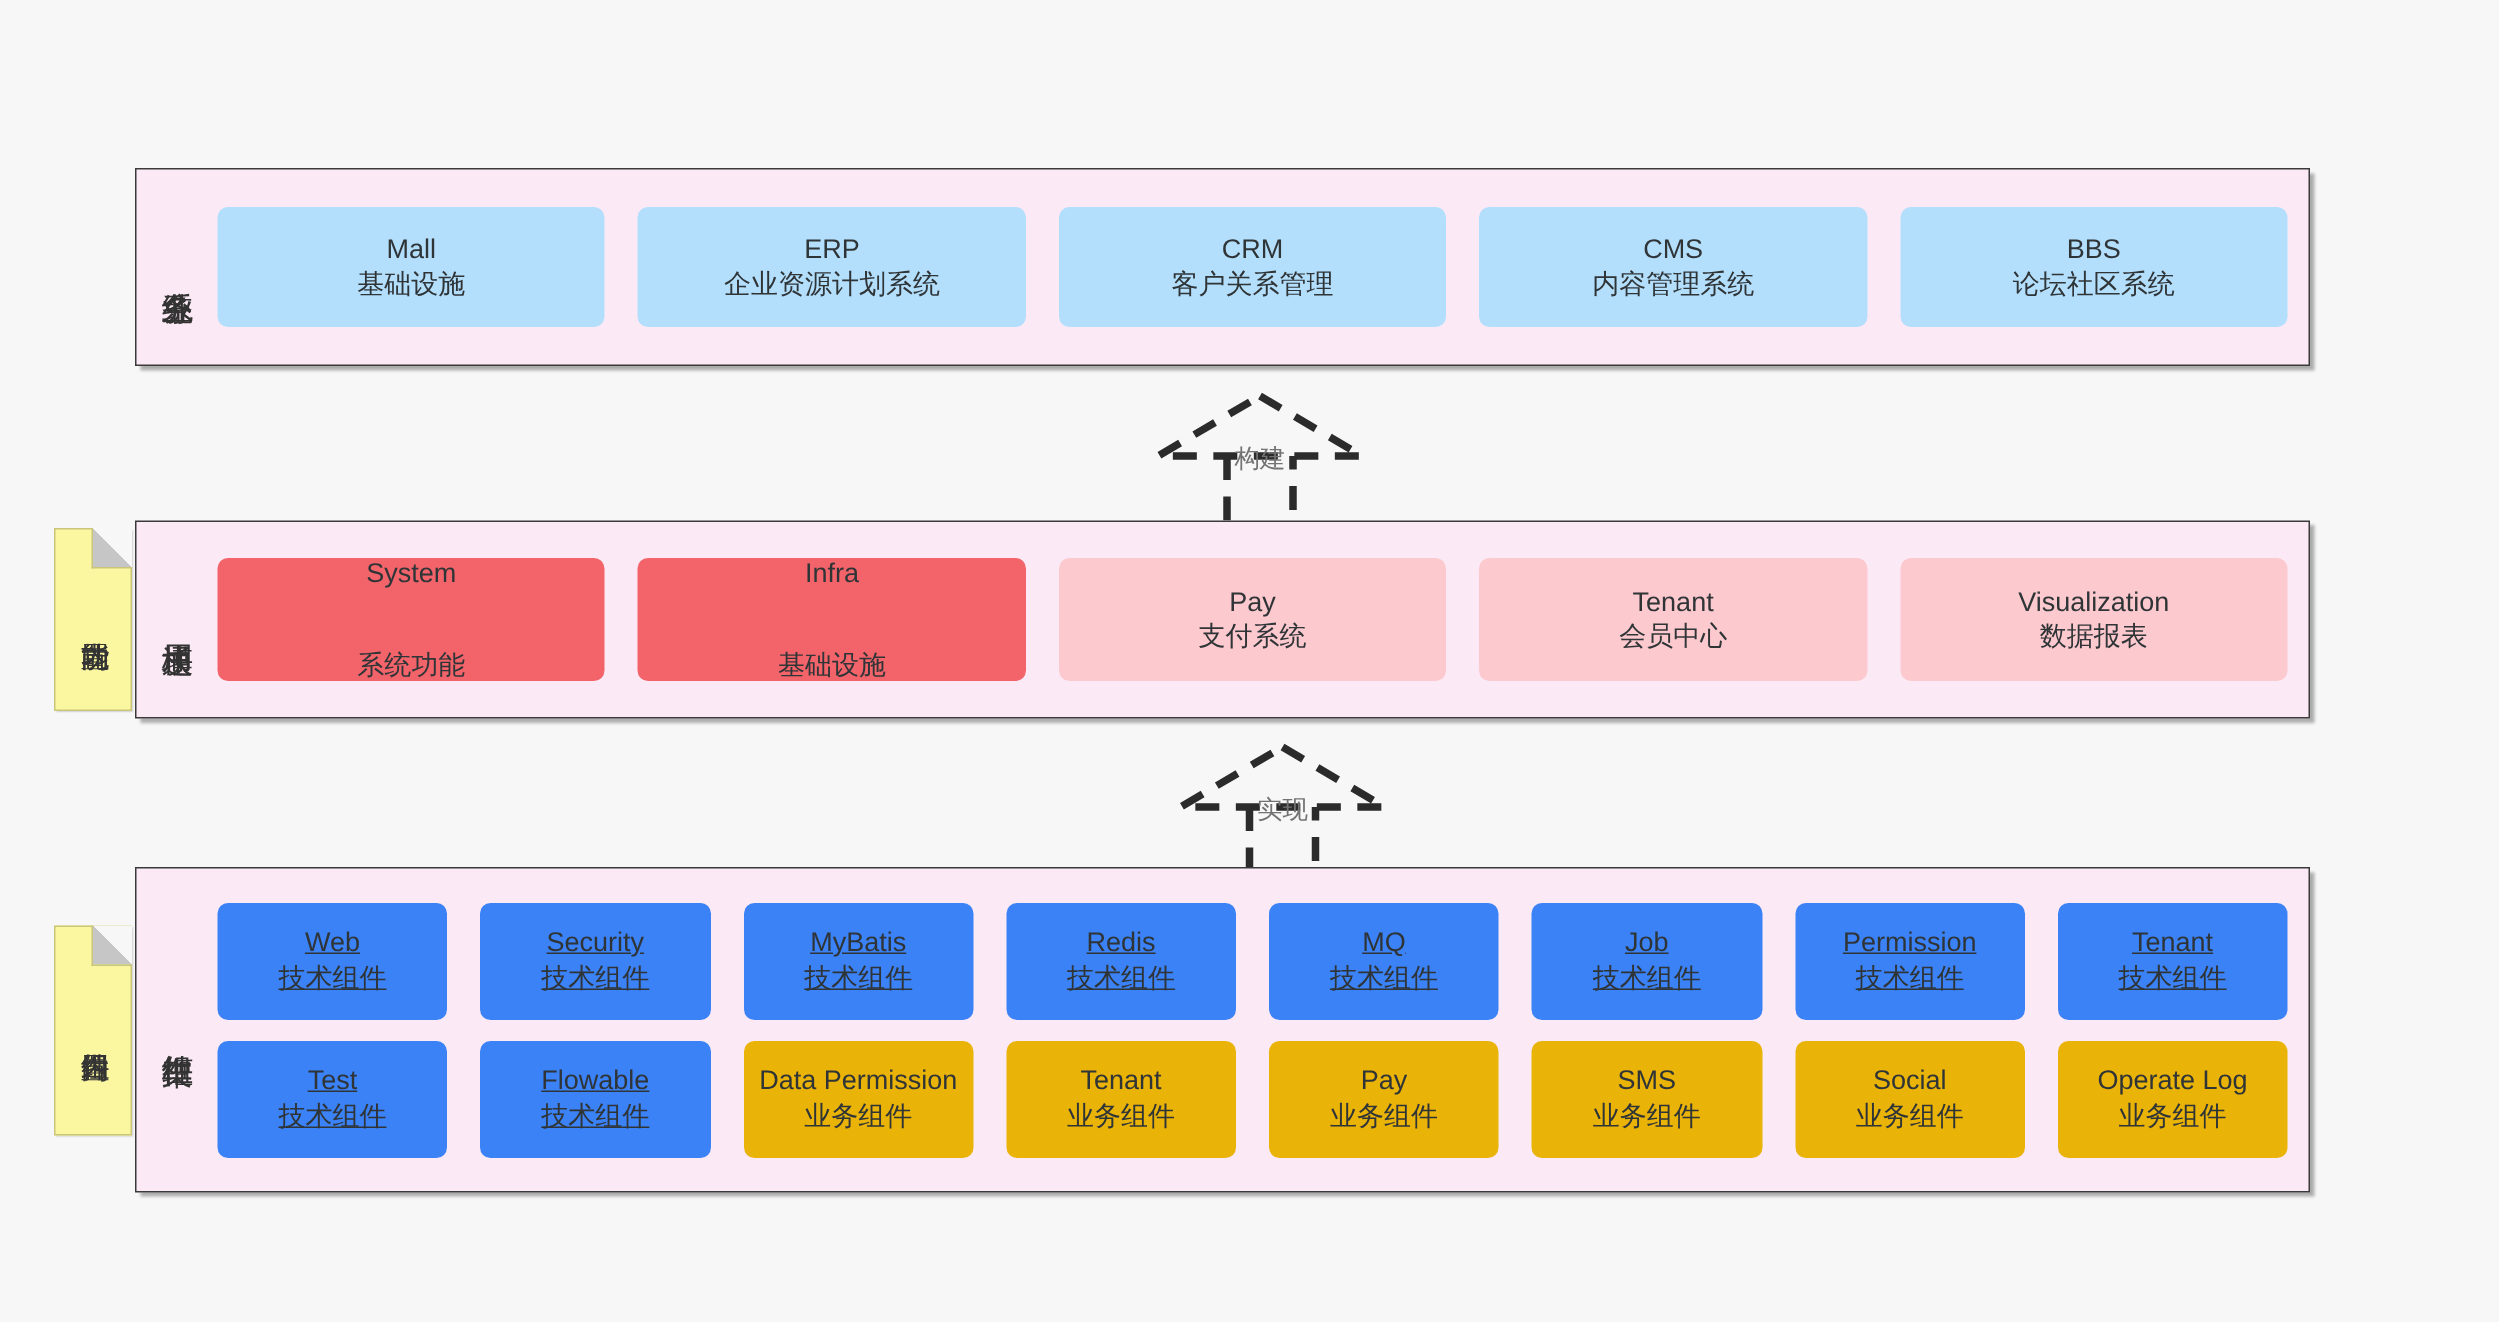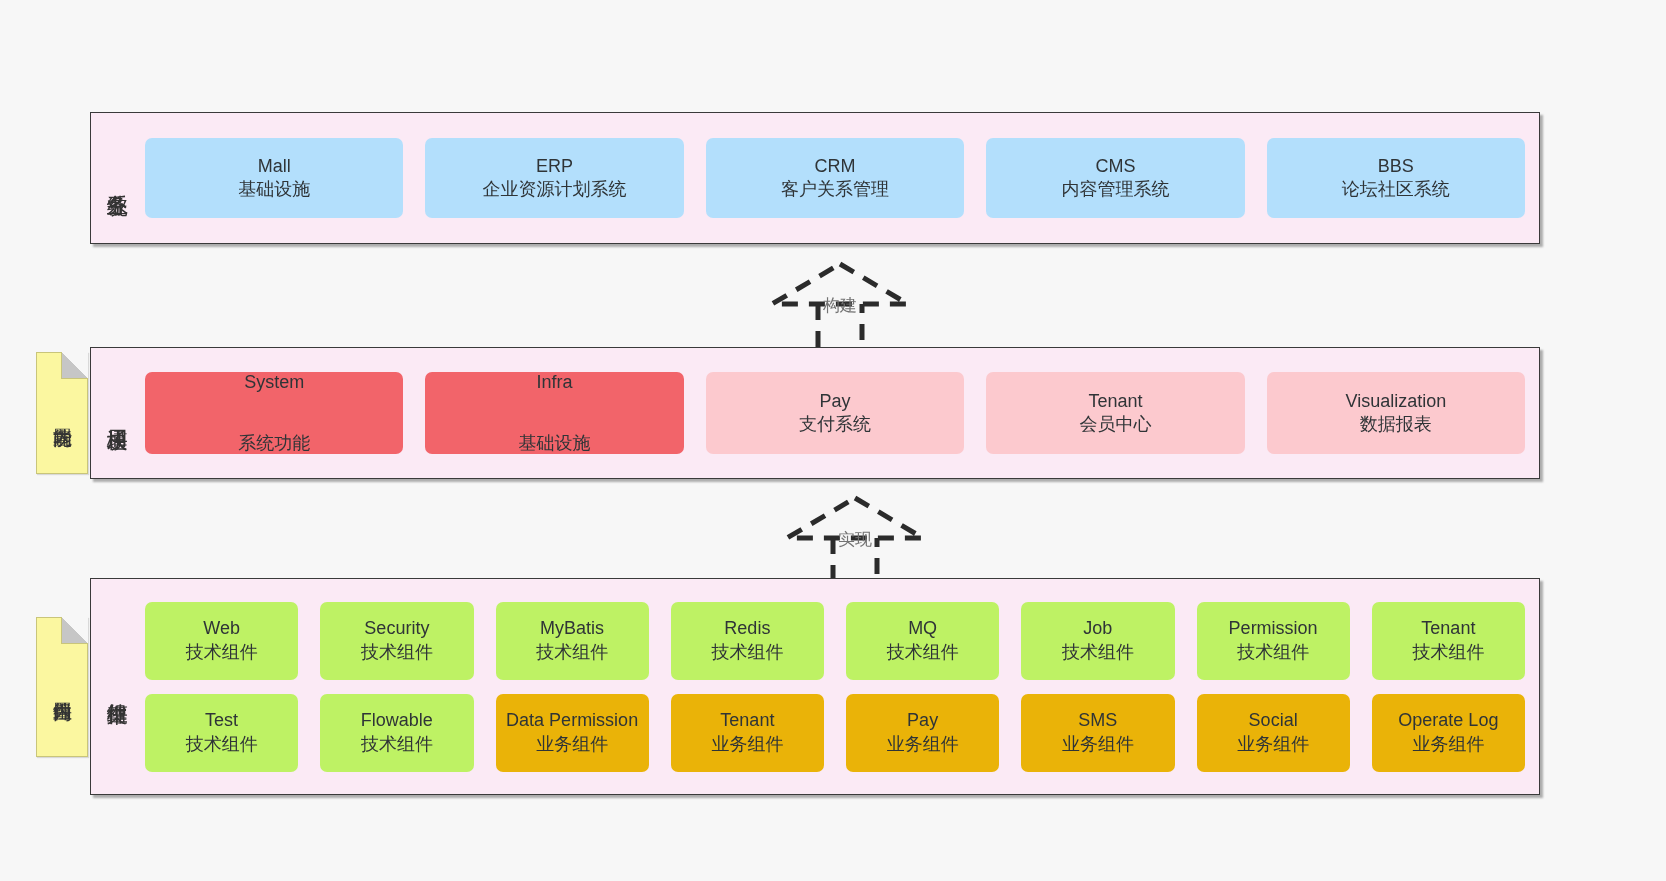--- a/index.html
+++ b/index.html
@@ -83,21 +83,21 @@
   .node .cn { font-size: 18px; }
 
   .h-biz   { height: 80px; }
   .h-mod   { height: 82px; }
   .h-frame { height: 78px; }
 
   
   .c-blue        { background: #b3dffc; }
   .c-red         { background: #f2646a; gap: 38px; }
   .c-pink        { background: #fcc9ce; }
-  .c-green-solid { background: #bef264; }
+  .c-green-solid { background: #3b82f6; text-decoration: underline; }
   .c-green-light { background: #eab308; }
 
   
   #layer-business { left: 90px;  top: 112px; width: 1450px; height: 132px; }
   #layer-modules  { left: 90px;  top: 347px; width: 1450px; height: 132px; }
   #layer-frame    { left: 90px;  top: 578px; width: 1450px; height: 217px; }
 
   
   .note {
     position: absolute;

